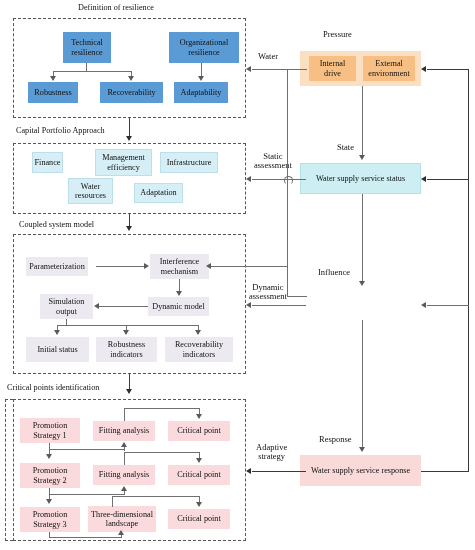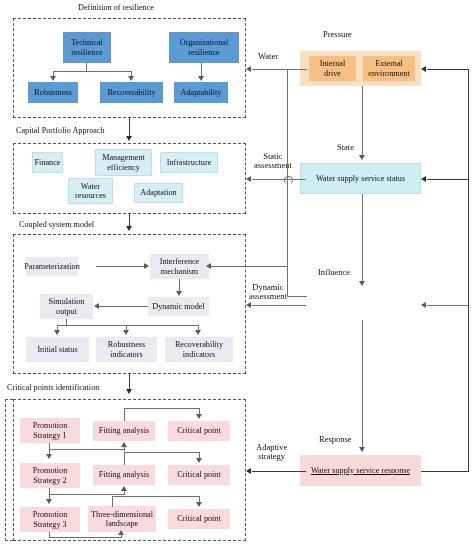--- a/index.html
+++ b/index.html
@@ -20,21 +20,21 @@
     padding:1px 2px;
   }
   .b-blue{background:#5b9bd5;color:#101010;}
   .b-cyan{background:#d6eef5;border:1px solid #bcdfe9;color:#101010;}
   .b-grey{background:#ece9f0;color:#101010;}
   .b-pink{background:#fadadd;color:#101010;}
   .b-orange-outer{background:#fbdfc2;color:#101010;}
   .b-orange-in{background:#f8bf84;color:#101010;}
   .b-status{background:#cdeef3;border:1px solid #b6dfe6;color:#101010;}
   .b-infl{background:#e7e2ef;border:1px solid #cfc7dc;color:#101010;}
-  .b-resp{background:#fad9d9;color:#101010;text-decoration:underline;}
+  .b-resp{background:#fad9d9;color:#101010;}
   .ln{position:absolute;background:#6f6f6f;}
   .lnh{height:1px;}
   .lnv{width:1px;}
   .ln-dk{background:#3a3a3a;}
   .arw{position:absolute;width:0;height:0;}
   .arw-d{border-left:3.2px solid transparent;border-right:3.2px solid transparent;border-top:5px solid #5a5a5a;}
   .arw-u{border-left:3.2px solid transparent;border-right:3.2px solid transparent;border-bottom:5px solid #5a5a5a;}
   .arw-l{border-top:3.2px solid transparent;border-bottom:3.2px solid transparent;border-right:5px solid #5a5a5a;}
   .arw-r{border-top:3.2px solid transparent;border-bottom:3.2px solid transparent;border-left:5px solid #5a5a5a;}
   .arw-dk{border-top-color:#2e2e2e;}
@@ -103,21 +103,21 @@
     <span style="white-space:pre-line">Water
 resources</span>
   </div>
   <div class="box b-cyan" style="left:134px;top:183px;width:49px;height:20px;">
     <span>Adaptation</span>
   </div>
 
   <div class="ln lnv ln-dk" style="left:129px;top:214px;height:13px;"></div>
   <div class="arw arw-d arw-dk" style="left:126px;top:226px;"></div>
 
-  <div class="box b-grey" style="left:26px;top:257px;width:52px;height:19px;">
+  <div class="box b-grey" style="left:26px;top:257px;width:62px;height:19px;">
     <span>Parameterization</span>
   </div>
   <div class="box b-grey" style="left:150px;top:254px;width:59px;height:25px;">
     <span style="white-space:pre-line">Interference
 mechanism</span>
   </div>
   <div class="box b-grey" style="left:148px;top:297px;width:61px;height:19px;">
     <span>Dynamic model</span>
   </div>
   <div class="box b-grey" style="left:26px;top:337px;width:63px;height:25px;">

